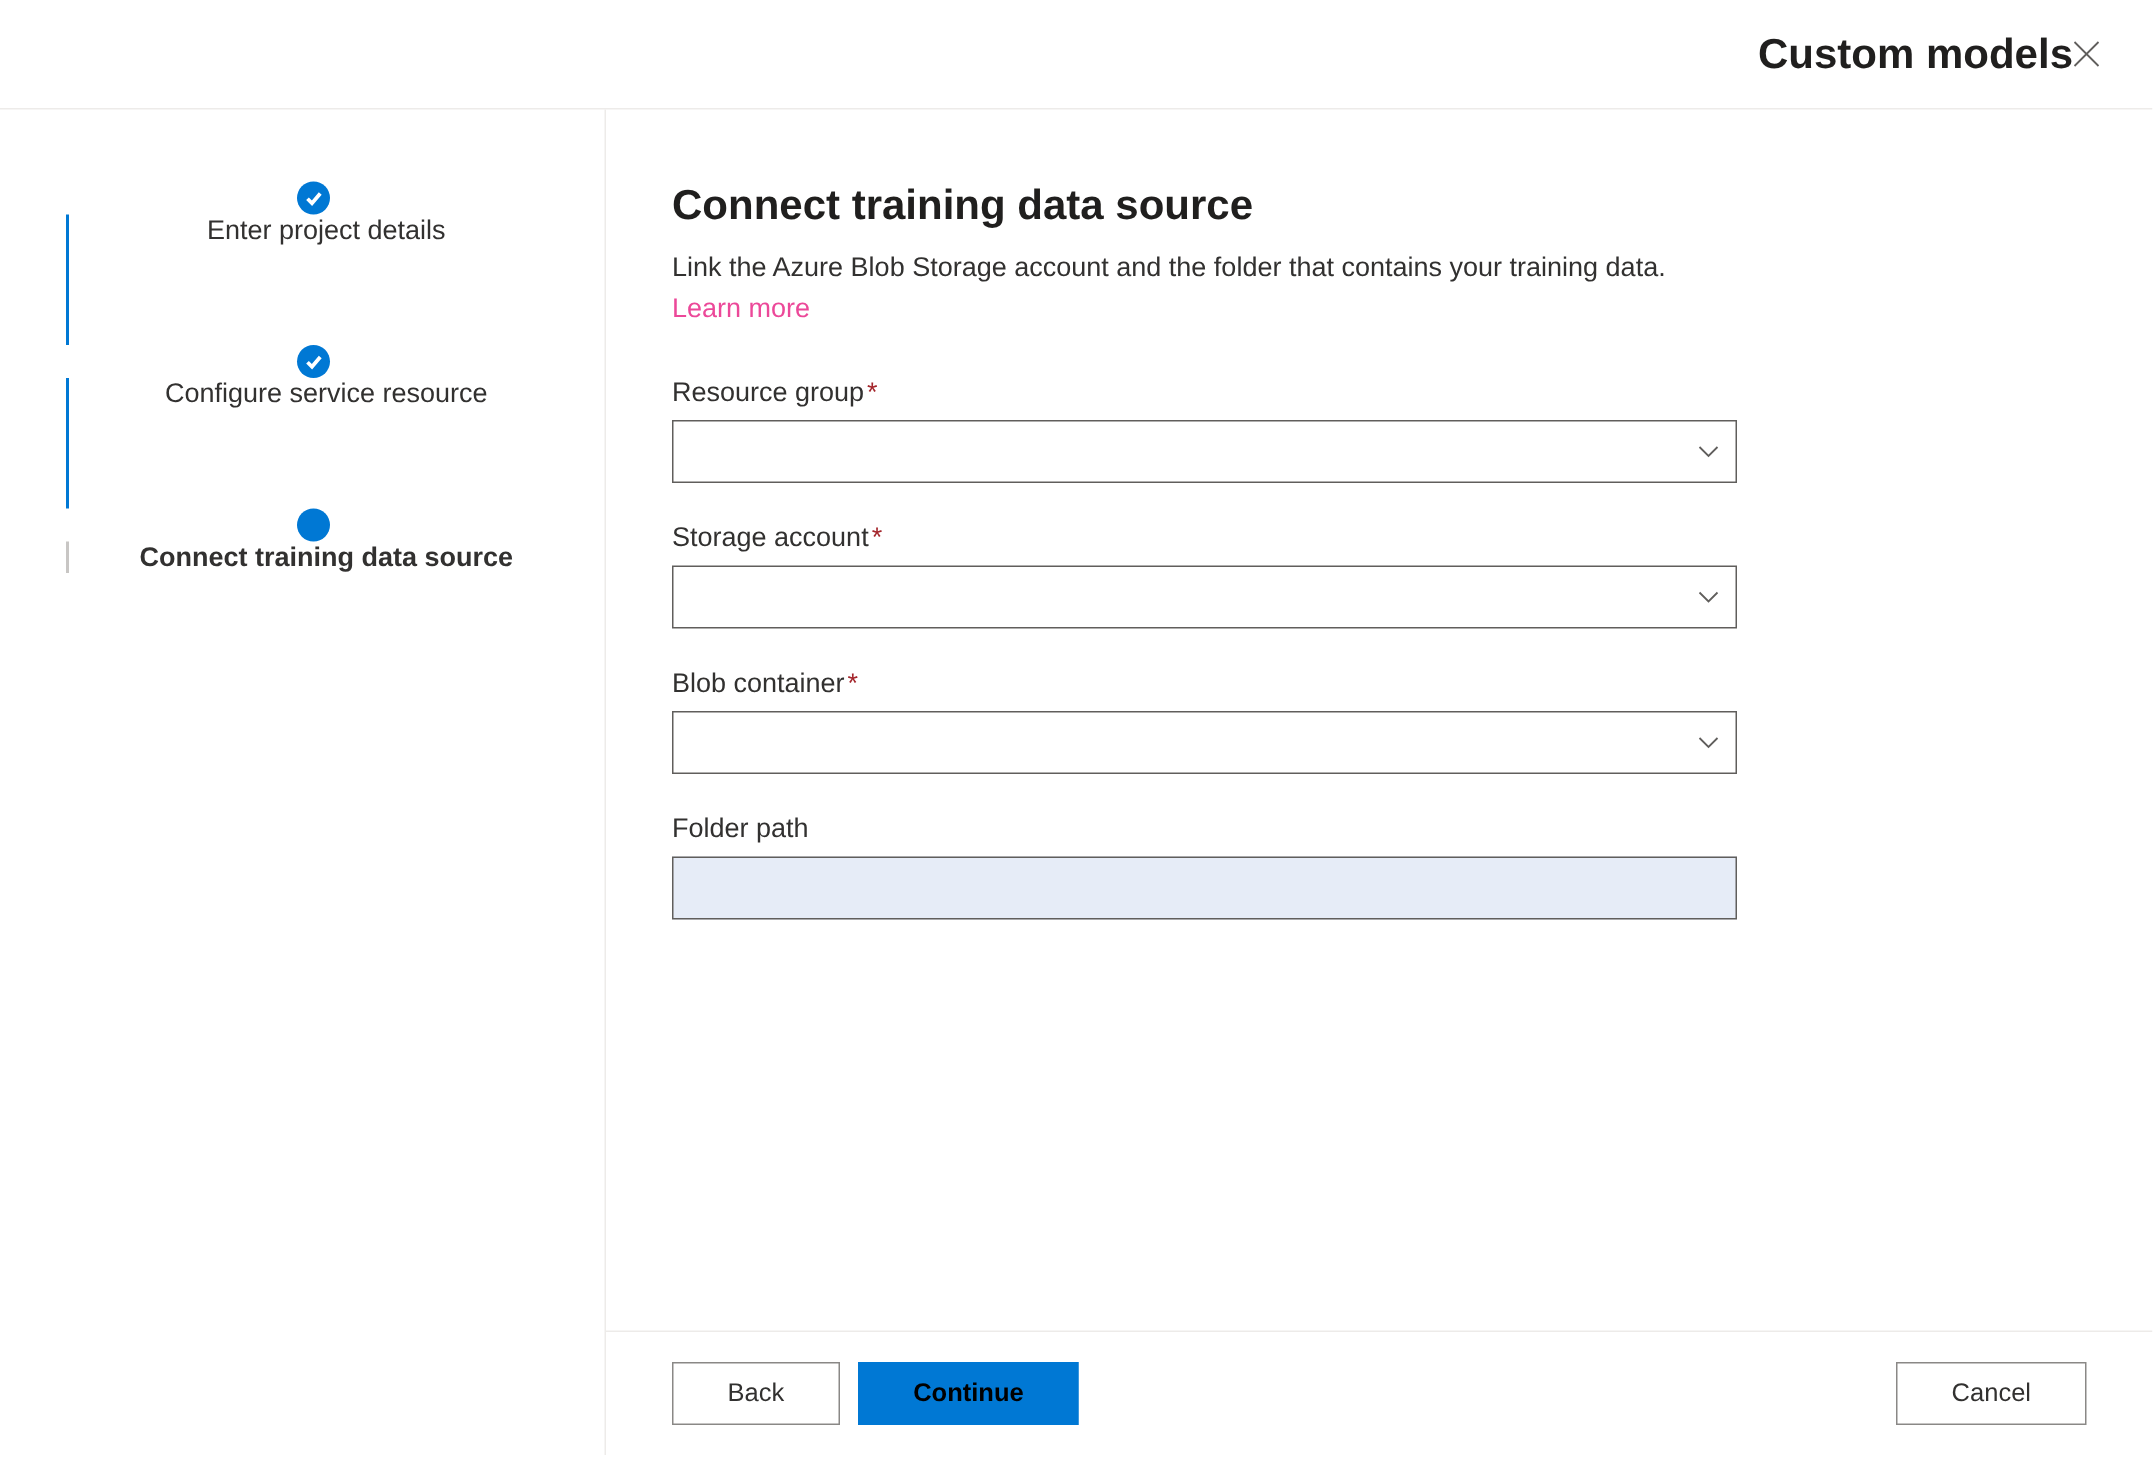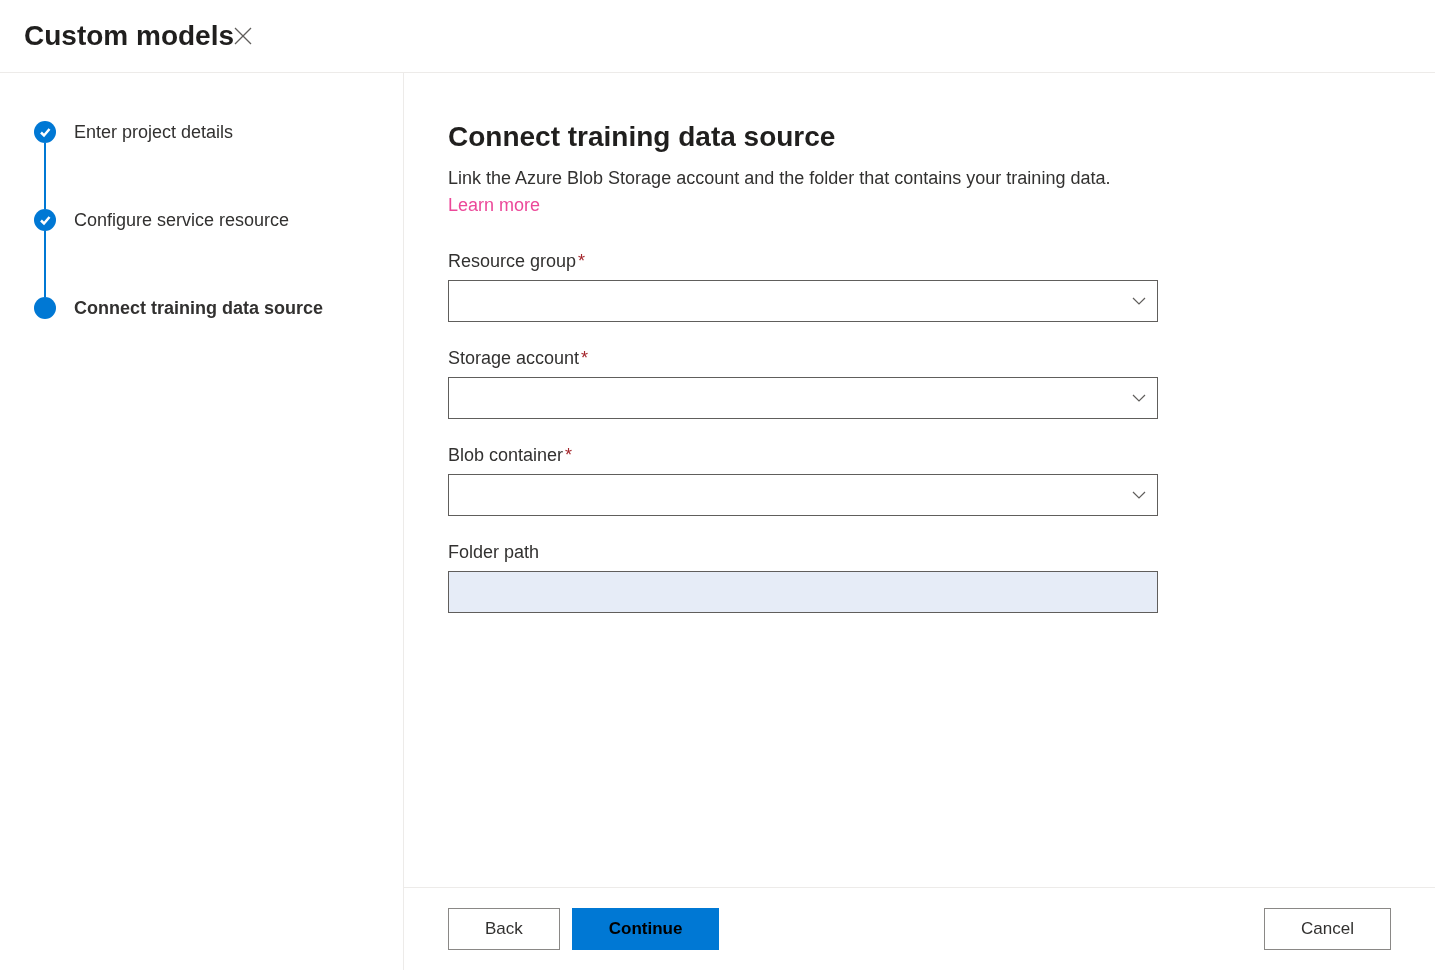--- a/index.html
+++ b/index.html
@@ -7,21 +7,21 @@
     font-family: "Segoe UI", -apple-system, BlinkMacSystemFont, sans-serif;
     background: #fff;
     color: #323130;
     width: 1435px;
     height: 973px;
     overflow: hidden;
   }
   .header {
     display: flex;
     align-items: center;
-    justify-content: flex-start;
+    justify-content: flex-end;
     padding: 20px 35px 20px 24px;
     border-bottom: 1px solid #edebe9;
   }
   .header h1 {
     font-size: 28px;
     font-weight: 600;
     color: #201f1e;
   }
   .close-icon {
     width: 18px;
@@ -37,20 +37,21 @@
   .sidebar {
     width: 404px;
     padding: 48px 20px 20px 34px;
     border-right: 1px solid #edebe9;
   }
   .step {
     display: flex;
     align-items: center;
     position: relative;
     padding-bottom: 66px;
+    flex-direction: column;
   }
   .step:last-child { padding-bottom: 0; }
   .step-icon {
     width: 22px;
     height: 22px;
     border-radius: 50%;
     display: flex;
     align-items: center;
     justify-content: center;
     flex-shrink: 0;

